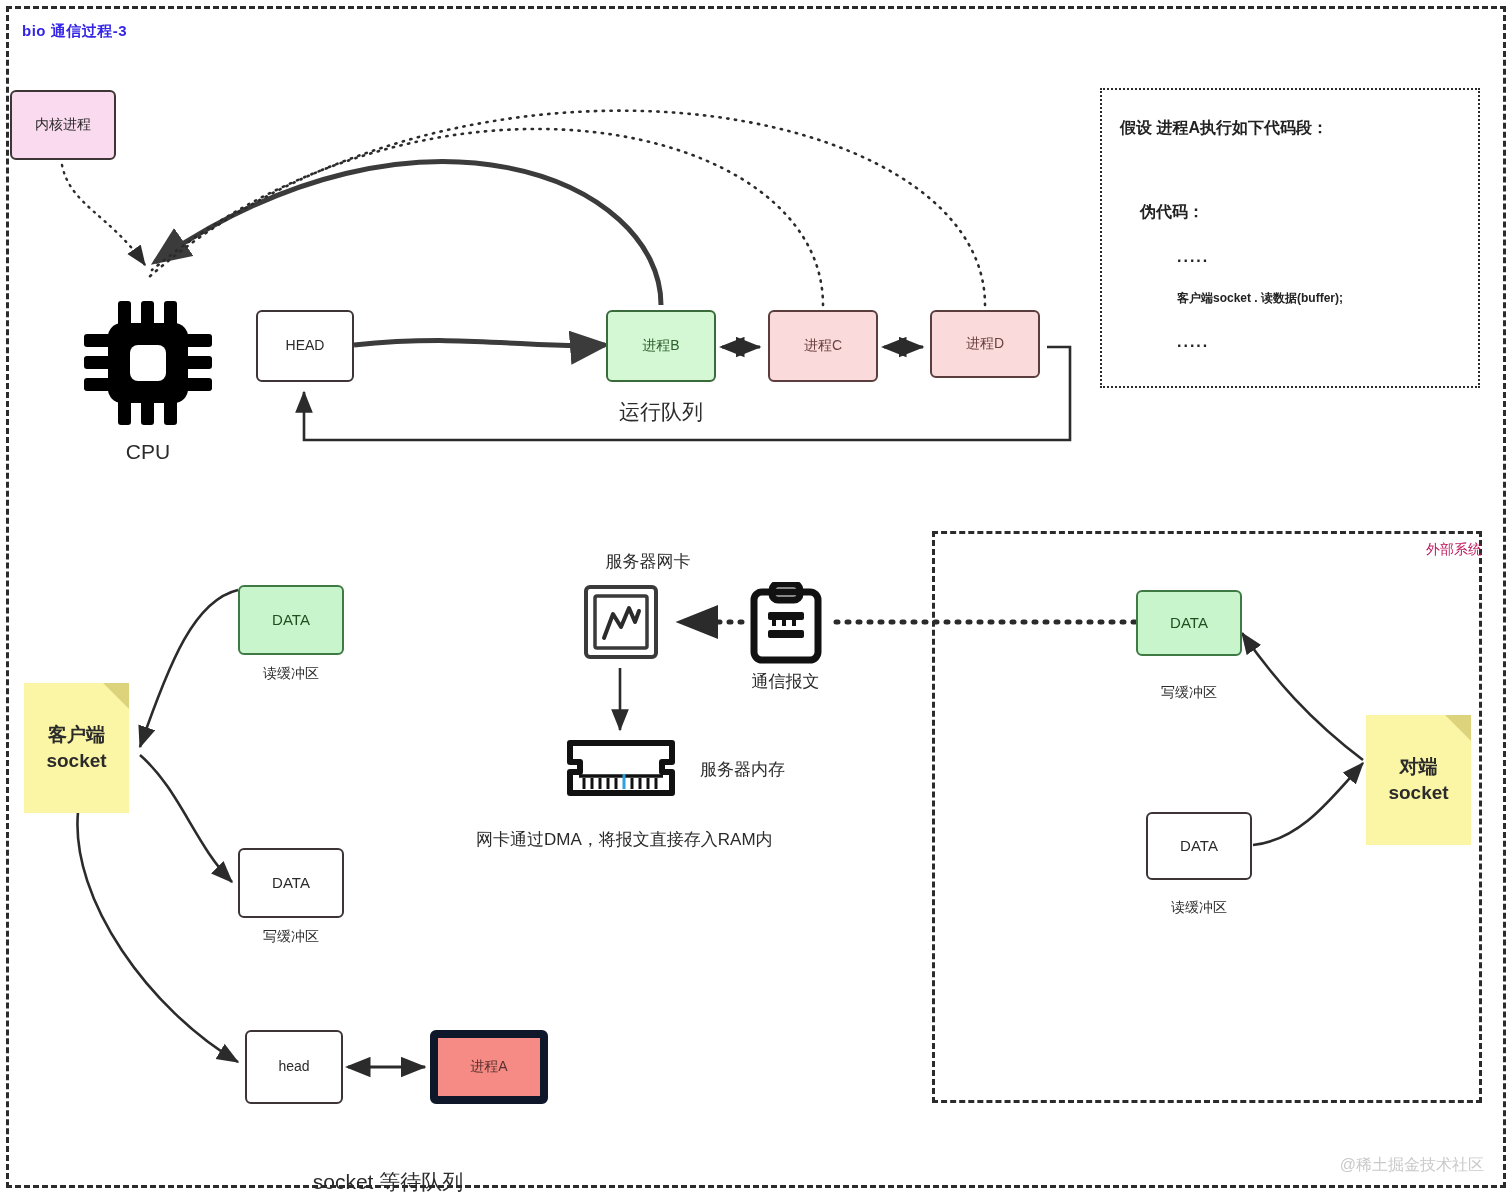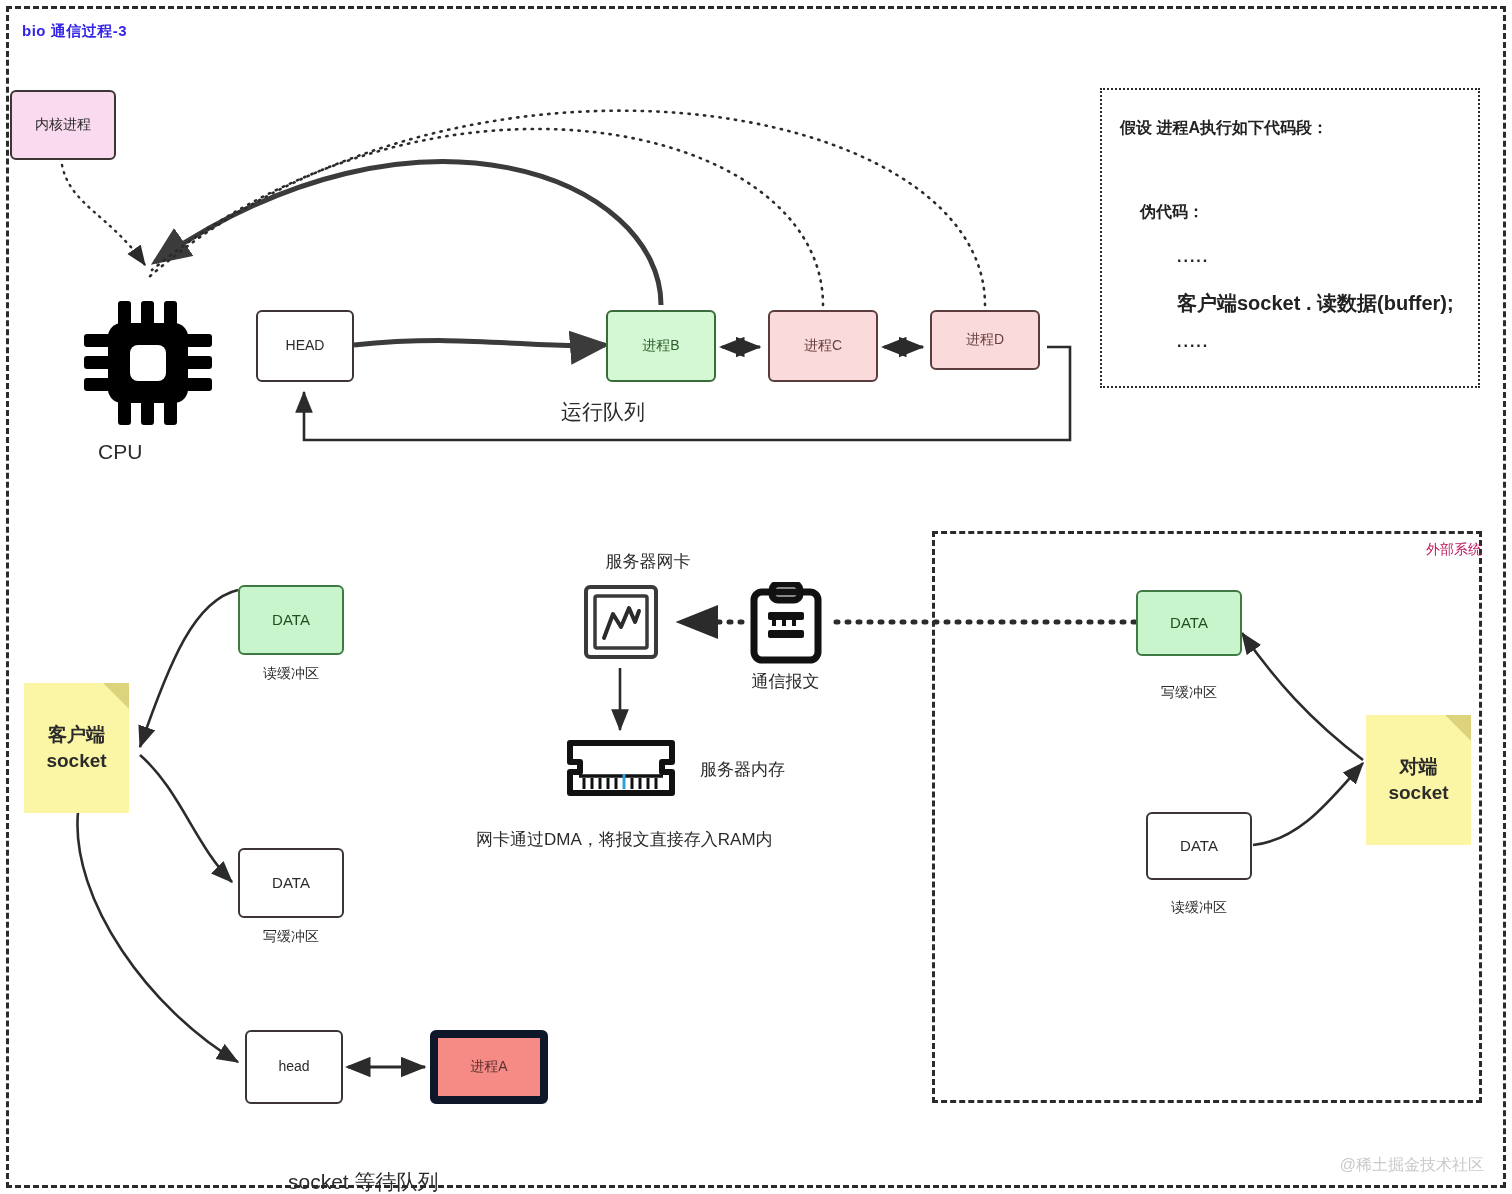--- a/index.html
+++ b/index.html
@@ -79,20 +79,21 @@
     position:absolute;
     font-size:14px;
     color:#2b2b2b;
     text-align:center;
     white-space:nowrap;
   }
   .big-label{
     position:absolute;
     font-size:21px;
     color:#2b2b2b;
+    text-align:center;
     white-space:nowrap;
   }
   .mid-label{
     position:absolute;
     font-size:17px;
     color:#2b2b2b;
     text-align:center;
     white-space:nowrap;
   }
   
@@ -100,21 +101,21 @@
     position:absolute;
     left:1100px; top:88px;
     width:380px; height:300px;
     border:2px dotted #2b2b2b;
     box-sizing:border-box;
     background:#fff;
   }
   .code-panel .l1{ position:absolute; left:18px; top:28px; font-size:16px; font-weight:bold;}
   .code-panel .l2{ position:absolute; left:38px; top:112px; font-size:16px; font-weight:bold;}
   .code-panel .l3{ position:absolute; left:75px; top:158px; font-size:16px; font-weight:bold; letter-spacing:2px;}
-  .code-panel .l4{ position:absolute; left:75px; top:200px; font-size:20px; font-weight:bold;}
+  .code-panel .l4{ position:absolute; left:75px; top:200px; font-size:12px; font-weight:bold;}
   .code-panel .l5{ position:absolute; left:75px; top:243px; font-size:16px; font-weight:bold; letter-spacing:2px;}
 
   .ext-box{
     position:absolute;
     left:932px; top:531px;
     width:550px; height:572px;
     border:3px dashed #2b2b2b;
     box-sizing:border-box;
     background:transparent;
   }
@@ -230,21 +231,21 @@
   </div>
 
   <div class="node n-green" style="left:606px; top:310px; width:110px; height:72px; font-size:14px;">
     <span>进程B</span>
   </div>
 
   <div class="node n-pink" style="left:768px; top:310px; width:110px; height:72px; font-size:14px;">
     <span>进程C</span>
   </div>
 
-  <div class="node n-pink" style="left:930px; top:310px; width:110px; height:60px; font-size:14px;">
+  <div class="node n-pink" style="left:930px; top:310px; width:110px; height:68px; font-size:14px;">
     <span>进程D</span>
   </div>
 
   <div class="big-label" style="left:561px; top:398px; width:200px;">运行队列</div>
 
   <div class="code-panel">
     <div class="l1">假设 进程A执行如下代码段：</div>
     <div class="l2">伪代码：</div>
     <div class="l3">.....</div>
     <div class="l4">客户端socket . 读数据(buffer);</div>

